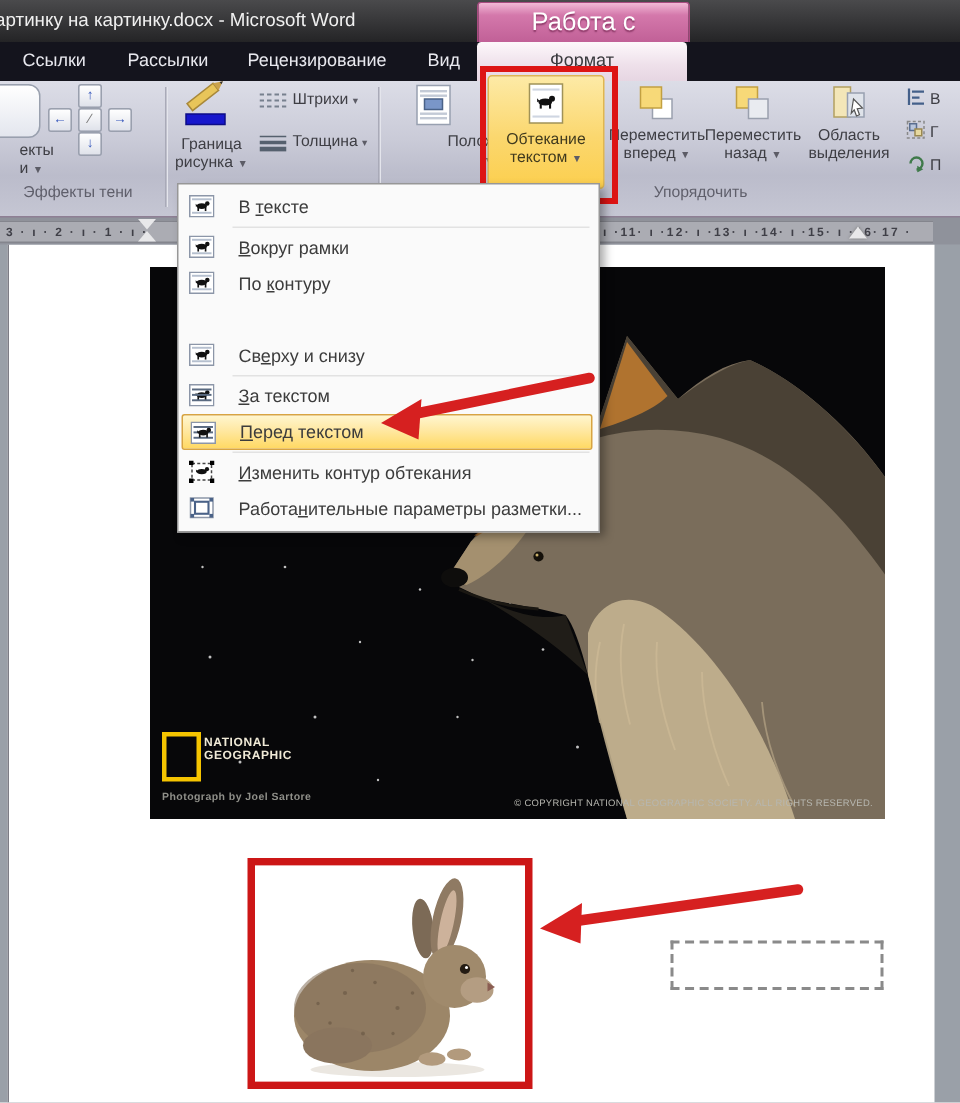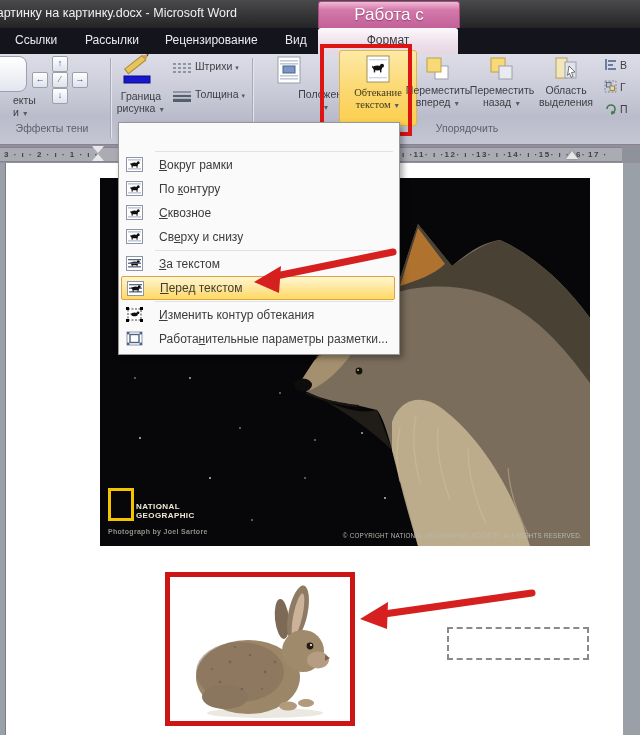--- a/index.html
+++ b/index.html
@@ -28,39 +28,39 @@
     background:linear-gradient(#dcdde7,#c9cad7 45%,#bbbccb 70%,#c5c6d3);
     border-bottom:1px solid #8e7f94;}
   .vsep{position:absolute;top:4px;width:1px;height:80px;background:#a9aab8;box-shadow:1px 0 0 #e4e5ec;}
   .btnlbl{position:absolute;font-size:10.5px;color:#3e3e44;text-align:center;line-height:12px;}
   .darr{font-size:7px;color:#5c5c66;}
   .grplbl{position:absolute;top:68px;font-size:10.5px;color:#5f5f6b;text-align:center;}
   .sqico{position:absolute;width:14px;height:14px;background:linear-gradient(#fff,#dfe2ea);
     border:1px solid #9aa0ae;border-radius:2px;font-size:9px;color:#3355bb;
     text-align:center;line-height:13px;}
   
-  #wrap-btn{left:339px;top:-4px;width:76px;height:74px;border-radius:3px;
-    background:linear-gradient(#fdeaa6,#fbd76e 55%,#fccf4e);border:1px solid #e0b64f;font-family:Liberation Serif, serif;}
+  #wrap-btn{left:325px;top:-4px;width:76px;height:74px;border-radius:3px;
+    background:linear-gradient(#fdeaa6,#fbd76e 55%,#fccf4e);border:1px solid #e0b64f;}
   #red-box-ribbon{left:320px;top:-10px;width:84px;height:84px;border:4px solid #dd1414;z-index:40;}
 
   
   #rulerbar{left:0;top:144px;width:640px;height:19px;background:#8f929b;z-index:20;}
   #ruler-strip{left:0;top:3px;width:622px;height:13px;background:#abacb3;border-top:1px solid #84858d;border-bottom:1px solid #84858d;}
   .ticks{position:absolute;top:2px;font-size:8px;color:#3f3f47;letter-spacing:1.5px;white-space:nowrap;font-weight:bold;}
   .tri-up{position:absolute;width:0;height:0;border-left:6px solid transparent;border-right:6px solid transparent;border-bottom:8px solid #e8e8ea;filter:drop-shadow(0 0 1px #777);}
   #indent-marker .t1{position:absolute;left:0;top:0;width:0;height:0;border-left:6px solid transparent;border-right:6px solid transparent;border-top:7px solid #e8e8ea;}
   #indent-marker .t2{position:absolute;left:0;top:8px;width:0;height:0;border-left:6px solid transparent;border-right:6px solid transparent;border-bottom:7px solid #e8e8ea;}
 
   
   #page{left:5px;top:163px;width:617px;height:572px;background:#fff;border-left:1px solid #7d7d85;}
   #wolf{left:100px;top:178px;width:490px;height:368px;background:#070709;}
   #ng-credit{left:108px;top:528px;color:#8f8f89;font-size:7px;font-weight:bold;letter-spacing:.3px;}
   #ng-copy{left:330px;top:532px;width:252px;color:#b7b7b0;font-size:6.3px;text-align:right;letter-spacing:.2px;}
   #ng-logo{left:108px;top:488px;width:20px;height:27px;border:3px solid #f5c400;}
-  #ng-word{left:136px;top:490px;color:#efe9d6;font-size:8px;font-weight:bold;line-height:9px;letter-spacing:.4px;margin-top:12px;}
+  #ng-word{left:136px;top:490px;color:#efe9d6;font-size:8px;font-weight:bold;line-height:9px;letter-spacing:.4px;}
 
   
   #rabbit-box{left:165px;top:572px;width:180px;height:144px;border:5px solid #cc1616;background:#fff;}
   
   #dashed-frame{left:447px;top:627px;width:138px;height:29px;border:2px dashed #8a8a8a;background:#fff;}
 
   
   #wrapmenu{left:118px;top:122px;width:280px;height:231px;background:#fafafa;
     border:1px solid #979797;box-shadow:3px 3px 6px rgba(0,0,0,.35);z-index:50;}
   .mi{position:absolute;left:2px;width:274px;height:24px;font-size:12px;color:#3c3c3c;cursor:default;}
@@ -358,71 +358,71 @@
         <circle cx="105" cy="85" r="1.2"></circle>
           <circle cx="42" cy="92" r="1.1"></circle>
           <circle cx="65" cy="70" r="1.1"></circle>
       </g>
     </svg>
   </div>
 
   <div class="abs" id="dashed-frame"></div>
 
   <div class="abs" id="wrapmenu">
-    <div class="msep" style="top:28px"></div>
-    <div class="mi" style="top:30px">
+    <div class="mi" style="top:3px">
       <span class="mic"><svg width="17" height="15" viewBox="0 0 17 15">
             <rect x=".5" y=".5" width="16" height="14" fill="#fff" stroke="#8c96a8"></rect>
             <g fill="#b6c0cf">
               <rect x="2" y="2.2" width="13" height="1.3"></rect>
               <rect x="2" y="11.2" width="13" height="1.3"></rect>
             </g>
             <g fill="#111">
               <ellipse cx="8.5" cy="7.4" rx="3.5" ry="1.9"></ellipse>
               <circle cx="12.2" cy="5.7" r="1.5"></circle>
               <rect x="5.6" y="8" width="1.1" height="2.7"></rect>
               <rect x="10.5" y="8" width="1.1" height="2.7"></rect>
               <path d="M4.4 5.8 L5.9 7.2 L4.6 7.9 Z"></path>
             </g>
           </svg></span>
-      <span class="mt"><span></span><u>В</u><span>округ рамки</span></span>
-    </div>
-    <div class="mi" style="top:54px">
+      <span class="mt"><span>В </span><u>т</u><span>ексте</span></span>
+    </div>
+    <div class="msep" style="top:28px"></div>
+    <div class="mi" style="top:30px">
       <span class="mic"><svg width="17" height="15" viewBox="0 0 17 15">
             <rect x=".5" y=".5" width="16" height="14" fill="#fff" stroke="#8c96a8"></rect>
             <g fill="#b6c0cf">
               <rect x="2" y="2.2" width="13" height="1.3"></rect>
               <rect x="2" y="11.2" width="13" height="1.3"></rect>
             </g>
             <g fill="#111">
               <ellipse cx="8.5" cy="7.4" rx="3.5" ry="1.9"></ellipse>
               <circle cx="12.2" cy="5.7" r="1.5"></circle>
               <rect x="5.6" y="8" width="1.1" height="2.7"></rect>
               <rect x="10.5" y="8" width="1.1" height="2.7"></rect>
               <path d="M4.4 5.8 L5.9 7.2 L4.6 7.9 Z"></path>
             </g>
           </svg></span>
-      <span class="mt"><span>По </span><u>к</u><span>онтуру</span></span>
-    </div>
-    <div class="mi" style="top:78px">
+      <span class="mt"><span></span><u>В</u><span>округ рамки</span></span>
+    </div>
+    <div class="mi" style="top:54px">
       <span class="mic"><svg width="17" height="15" viewBox="0 0 17 15">
             <rect x=".5" y=".5" width="16" height="14" fill="#fff" stroke="#8c96a8"></rect>
             <g fill="#b6c0cf">
               <rect x="2" y="2.2" width="13" height="1.3"></rect>
               <rect x="2" y="11.2" width="13" height="1.3"></rect>
             </g>
             <g fill="#111">
               <ellipse cx="8.5" cy="7.4" rx="3.5" ry="1.9"></ellipse>
               <circle cx="12.2" cy="5.7" r="1.5"></circle>
               <rect x="5.6" y="8" width="1.1" height="2.7"></rect>
               <rect x="10.5" y="8" width="1.1" height="2.7"></rect>
               <path d="M4.4 5.8 L5.9 7.2 L4.6 7.9 Z"></path>
             </g>
           </svg></span>
-      <span class="mt"><span></span><u>С</u><span>квозное</span></span>
+      <span class="mt"><span>По </span><u>к</u><span>онтуру</span></span>
     </div>
     <div class="mi" style="top:102px">
       <span class="mic"><svg width="17" height="15" viewBox="0 0 17 15">
             <rect x=".5" y=".5" width="16" height="14" fill="#fff" stroke="#8c96a8"></rect>
             <g fill="#b6c0cf">
               <rect x="2" y="2.2" width="13" height="1.3"></rect>
               <rect x="2" y="11.2" width="13" height="1.3"></rect>
             </g>
             <g fill="#111">
               <ellipse cx="8.5" cy="7.4" rx="3.5" ry="1.9"></ellipse>

